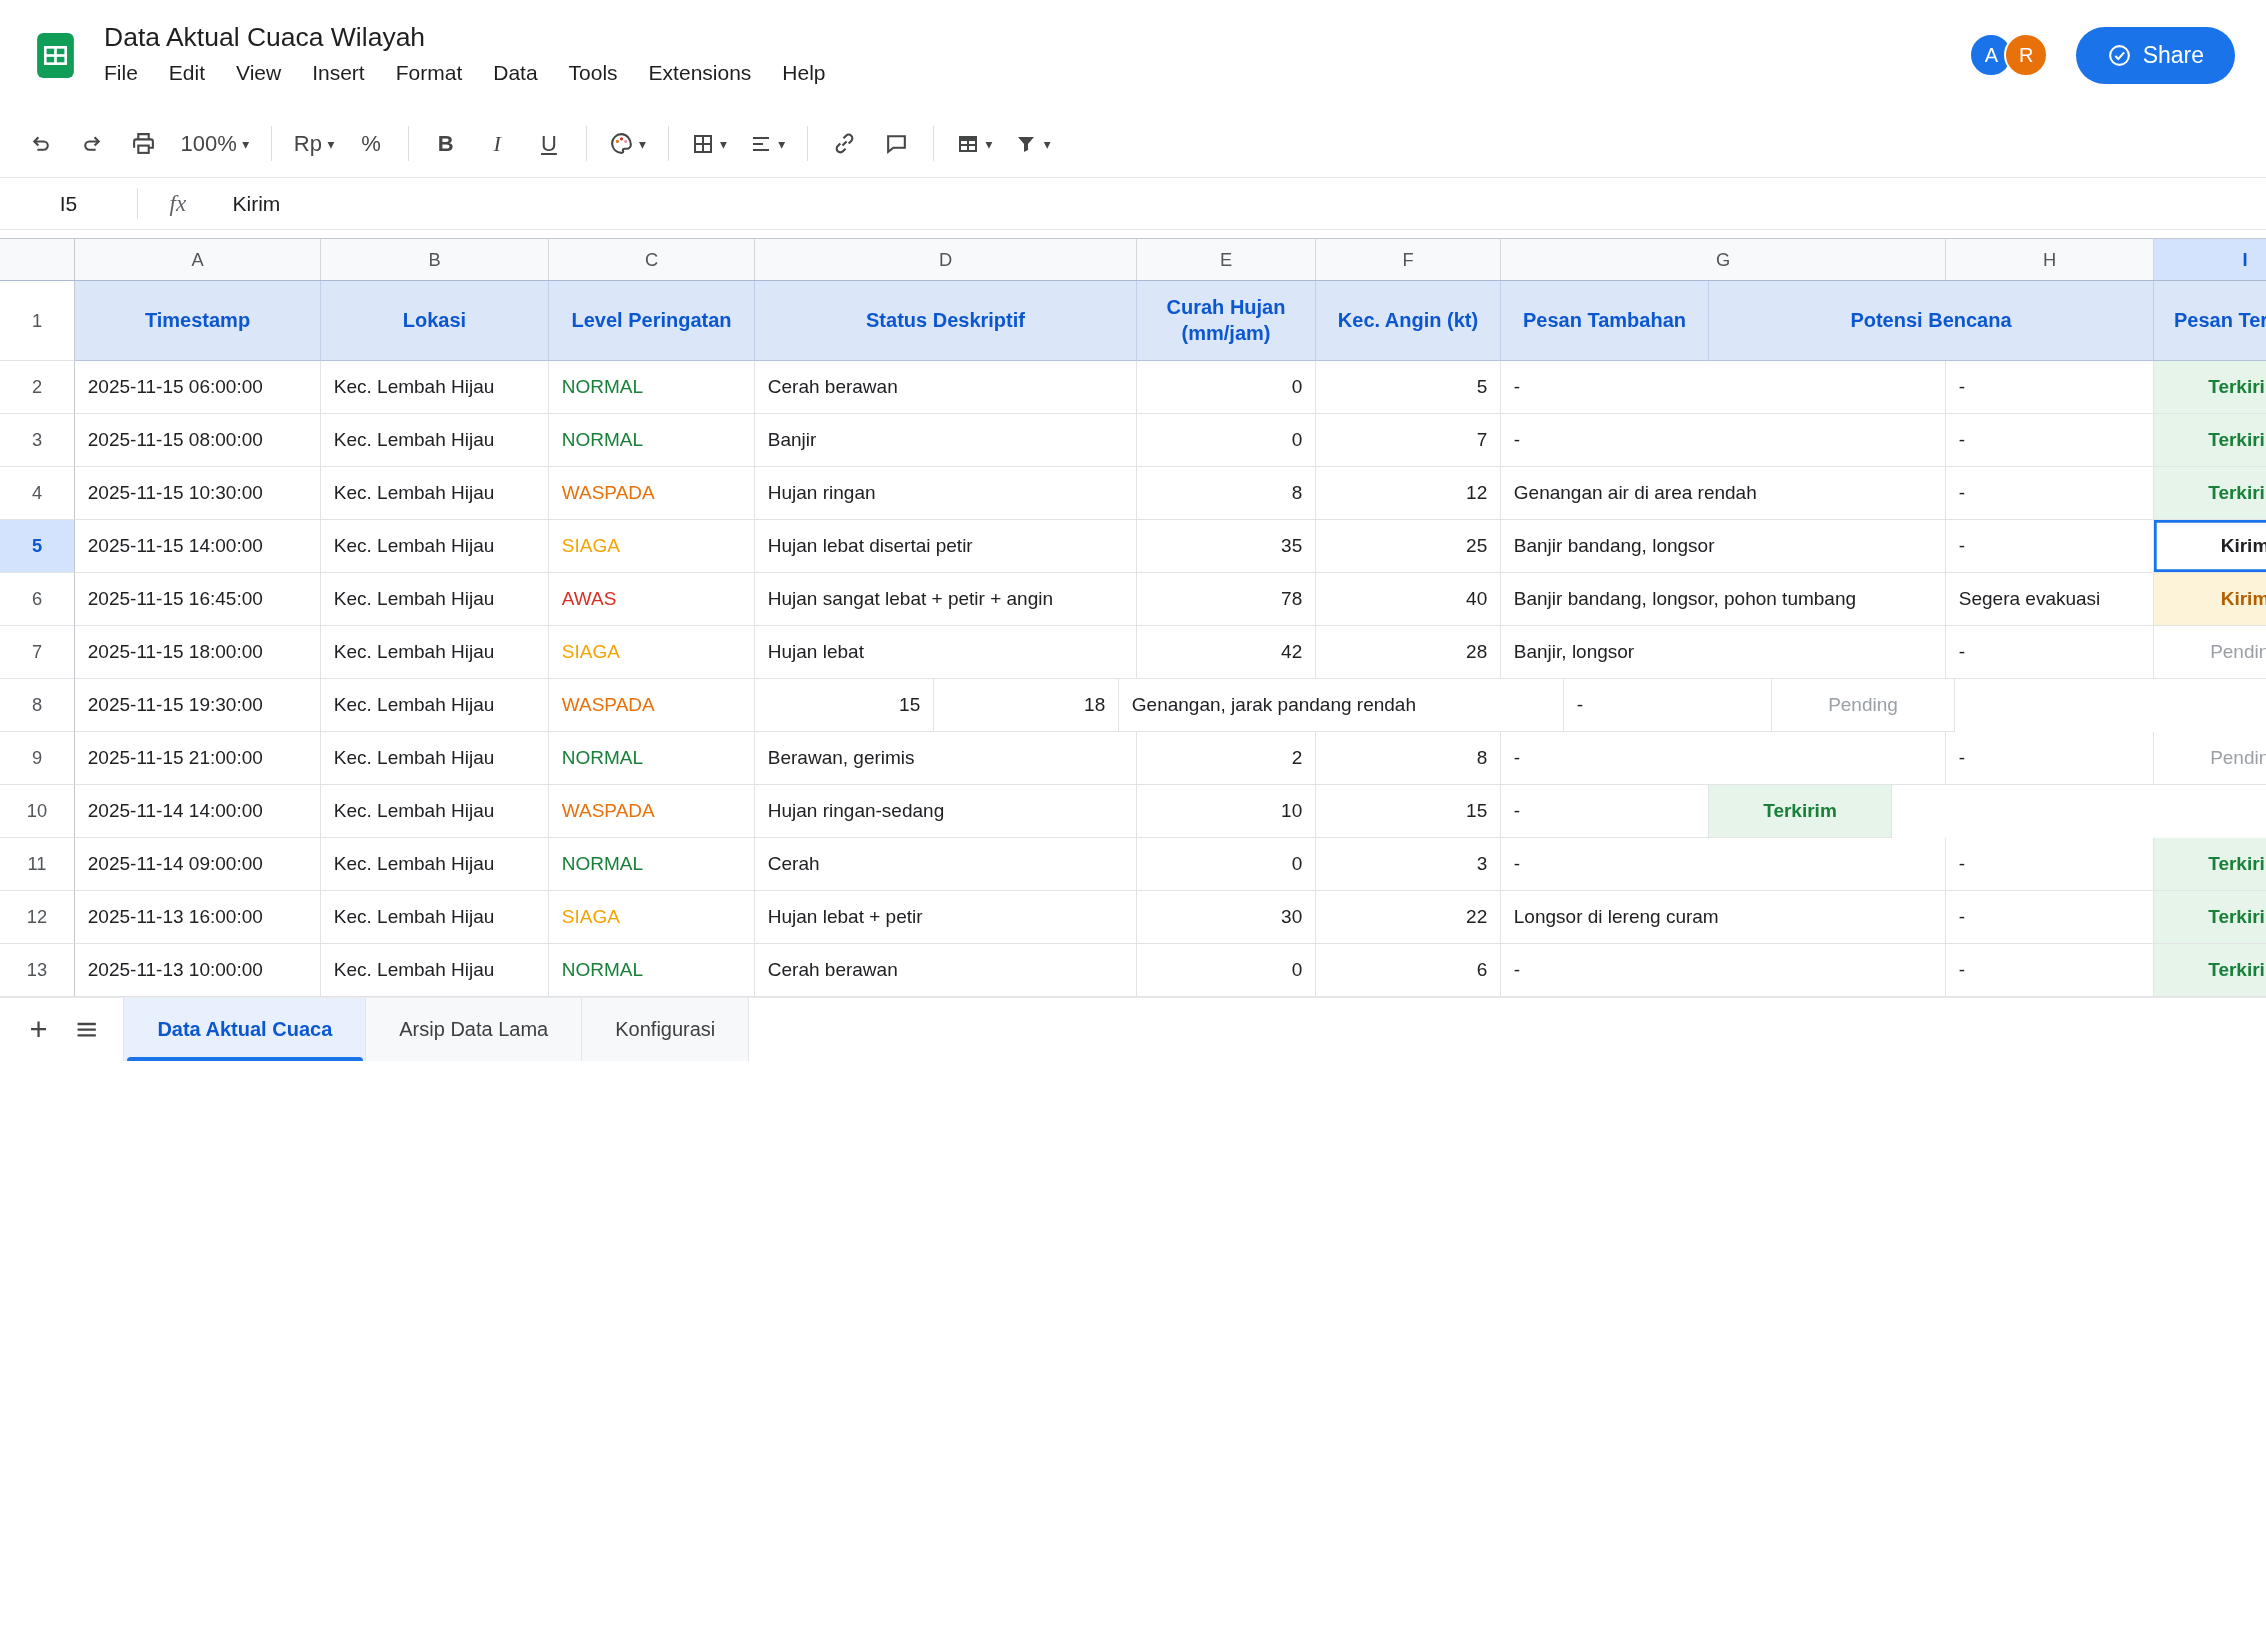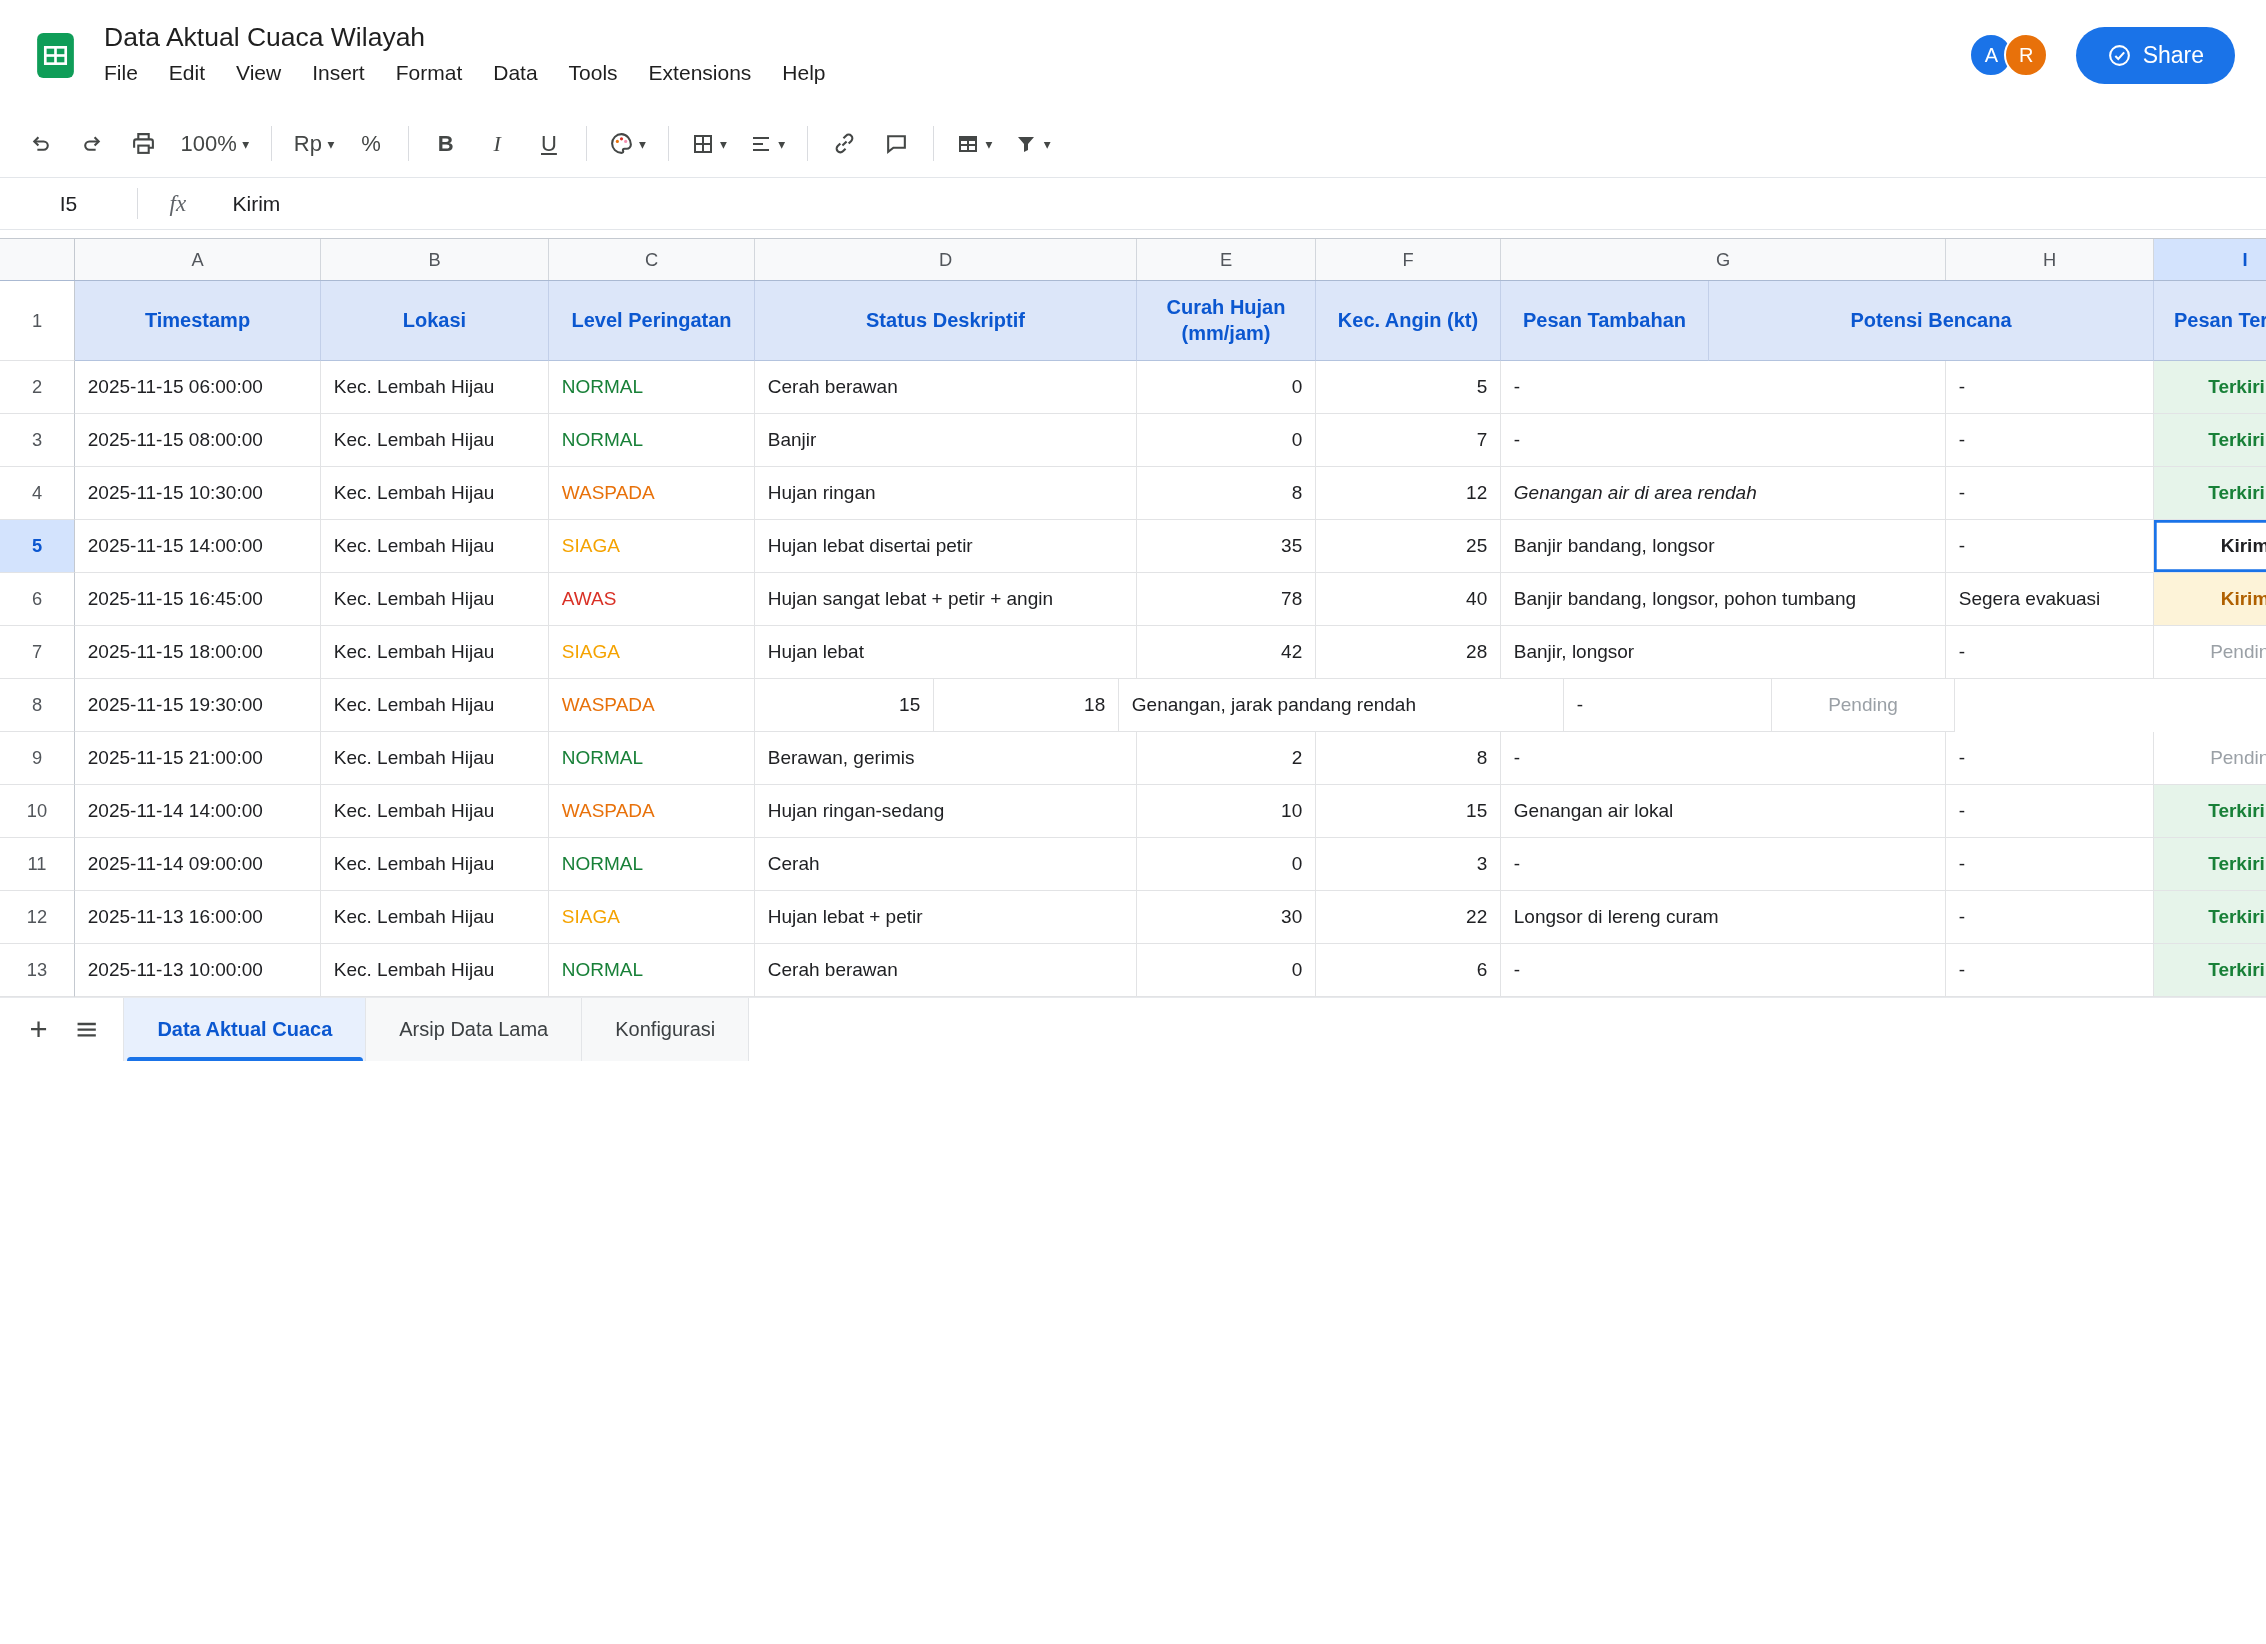--- a/index.html
+++ b/index.html
@@ -280,21 +280,21 @@
           <div class="cell send bold" style="width: 183px; text-align: center; background: rgb(230, 244, 234); color: rgb(24, 128, 56);">Terkirim</div>
         </div>
         <div class="row">
           <div class="gutter" style="width: 75px;">4</div>
           <div class="cell" style="width: 246px; text-align: left;">2025-11-15 10:30:00</div>
           <div class="cell" style="width: 228px; text-align: left;">Kec. Lembah Hijau</div>
           <div class="cell level" style="width: 206px; text-align: left; color: rgb(232, 113, 10);">WASPADA</div>
           <div class="cell" style="width: 382px; text-align: left;">Hujan ringan</div>
           <div class="cell" style="width: 179px; text-align: right;">8</div>
           <div class="cell" style="width: 185px; text-align: right;">12</div>
-          <div class="cell" style="width: 445px; text-align: left; font-style: italic;">Genangan air di area rendah</div>
+          <div class="cell" style="width: 445px; text-align: left;">Genangan air di area rendah</div>
           <div class="cell" style="width: 208px; text-align: left;">-</div>
           <div class="cell send bold" style="width: 183px; text-align: center; background: rgb(230, 244, 234); color: rgb(24, 128, 56);">Terkirim</div>
         </div>
         <div class="row">
           <div class="gutter hl" style="width: 75px;">5</div>
           <div class="cell" style="width: 246px; text-align: left;">2025-11-15 14:00:00</div>
           <div class="cell" style="width: 228px; text-align: left;">Kec. Lembah Hijau</div>
           <div class="cell level" style="width: 206px; text-align: left; color: rgb(245, 163, 0);">SIAGA</div>
           <div class="cell" style="width: 382px; text-align: left;">Hujan lebat disertai petir</div>
           <div class="cell" style="width: 179px; text-align: right;">35</div>
@@ -351,21 +351,20 @@
           <div class="cell send" style="width: 183px; text-align: center; background: rgb(255, 255, 255); color: rgb(154, 160, 166);">Pending</div>
         </div>
         <div class="row">
           <div class="gutter" style="width: 75px;">10</div>
           <div class="cell" style="width: 246px; text-align: left;">2025-11-14 14:00:00</div>
           <div class="cell" style="width: 228px; text-align: left;">Kec. Lembah Hijau</div>
           <div class="cell level" style="width: 206px; text-align: left; color: rgb(232, 113, 10);">WASPADA</div>
           <div class="cell" style="width: 382px; text-align: left;">Hujan ringan-sedang</div>
           <div class="cell" style="width: 179px; text-align: right;">10</div>
           <div class="cell" style="width: 185px; text-align: right;">15</div>
-          <div class="cell" style="width: 445px; text-align: left;">Genangan air lokal</div>
           <div class="cell" style="width: 208px; text-align: left;">-</div>
           <div class="cell send bold" style="width: 183px; text-align: center; background: rgb(230, 244, 234); color: rgb(24, 128, 56);">Terkirim</div>
         </div>
         <div class="row">
           <div class="gutter" style="width: 75px;">11</div>
           <div class="cell" style="width: 246px; text-align: left;">2025-11-14 09:00:00</div>
           <div class="cell" style="width: 228px; text-align: left;">Kec. Lembah Hijau</div>
           <div class="cell level" style="width: 206px; text-align: left; color: rgb(24, 128, 56);">NORMAL</div>
           <div class="cell" style="width: 382px; text-align: left;">Cerah</div>
           <div class="cell" style="width: 179px; text-align: right;">0</div>

